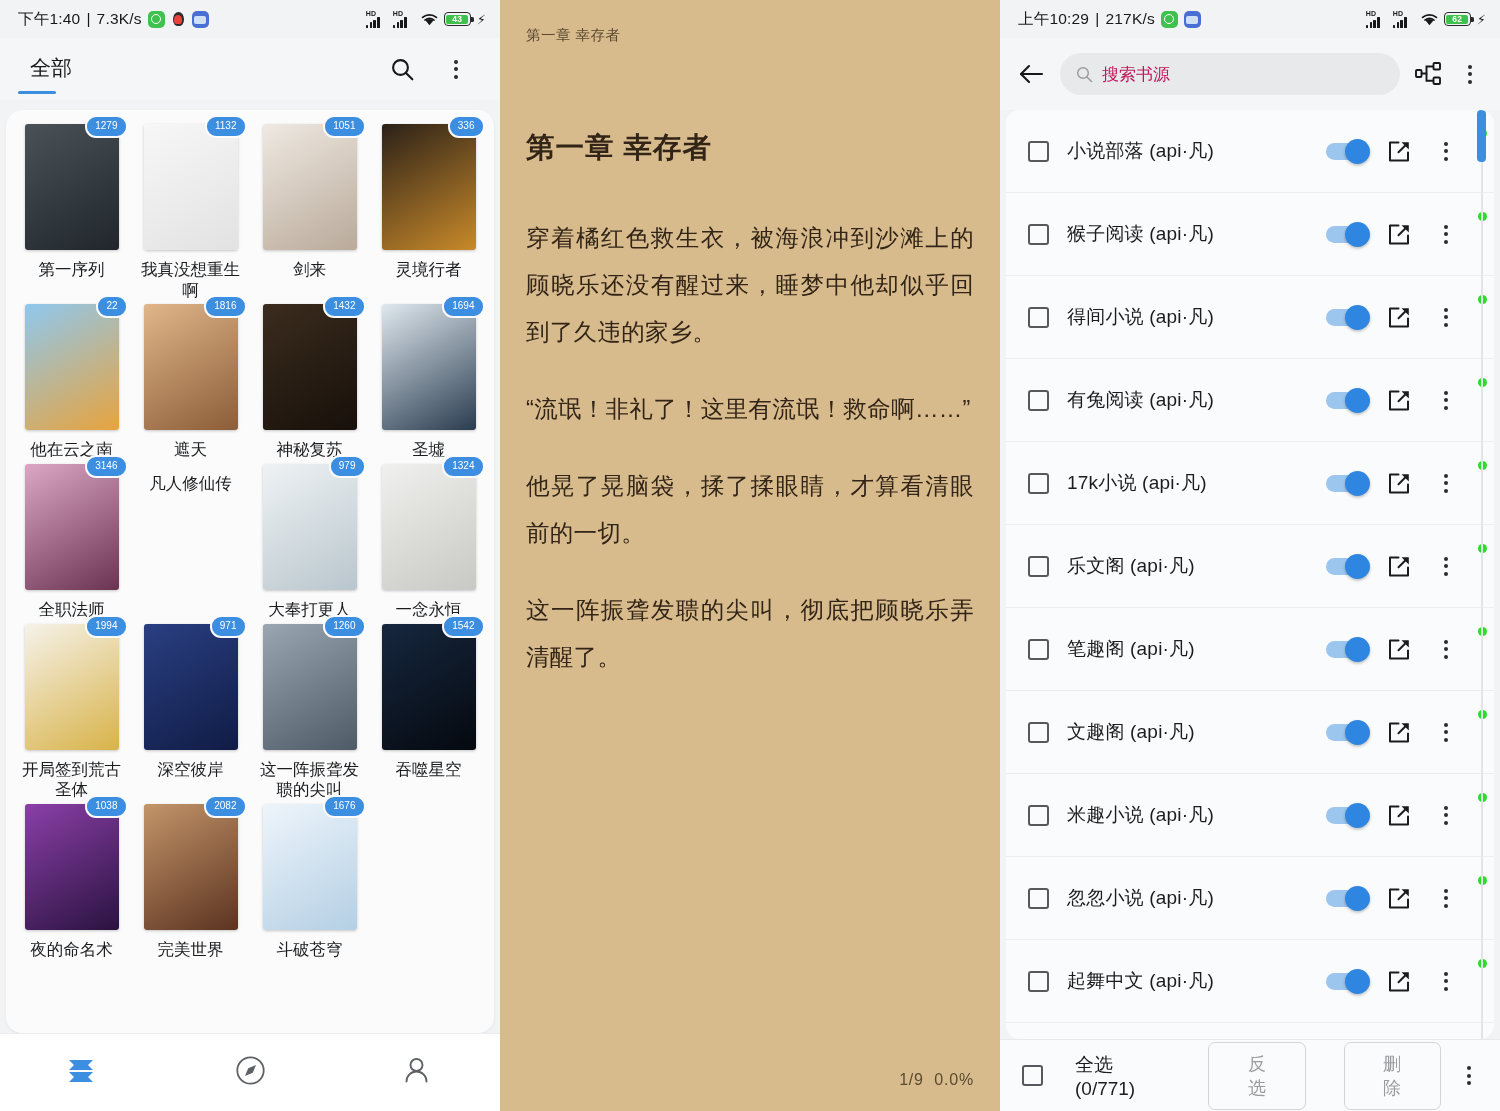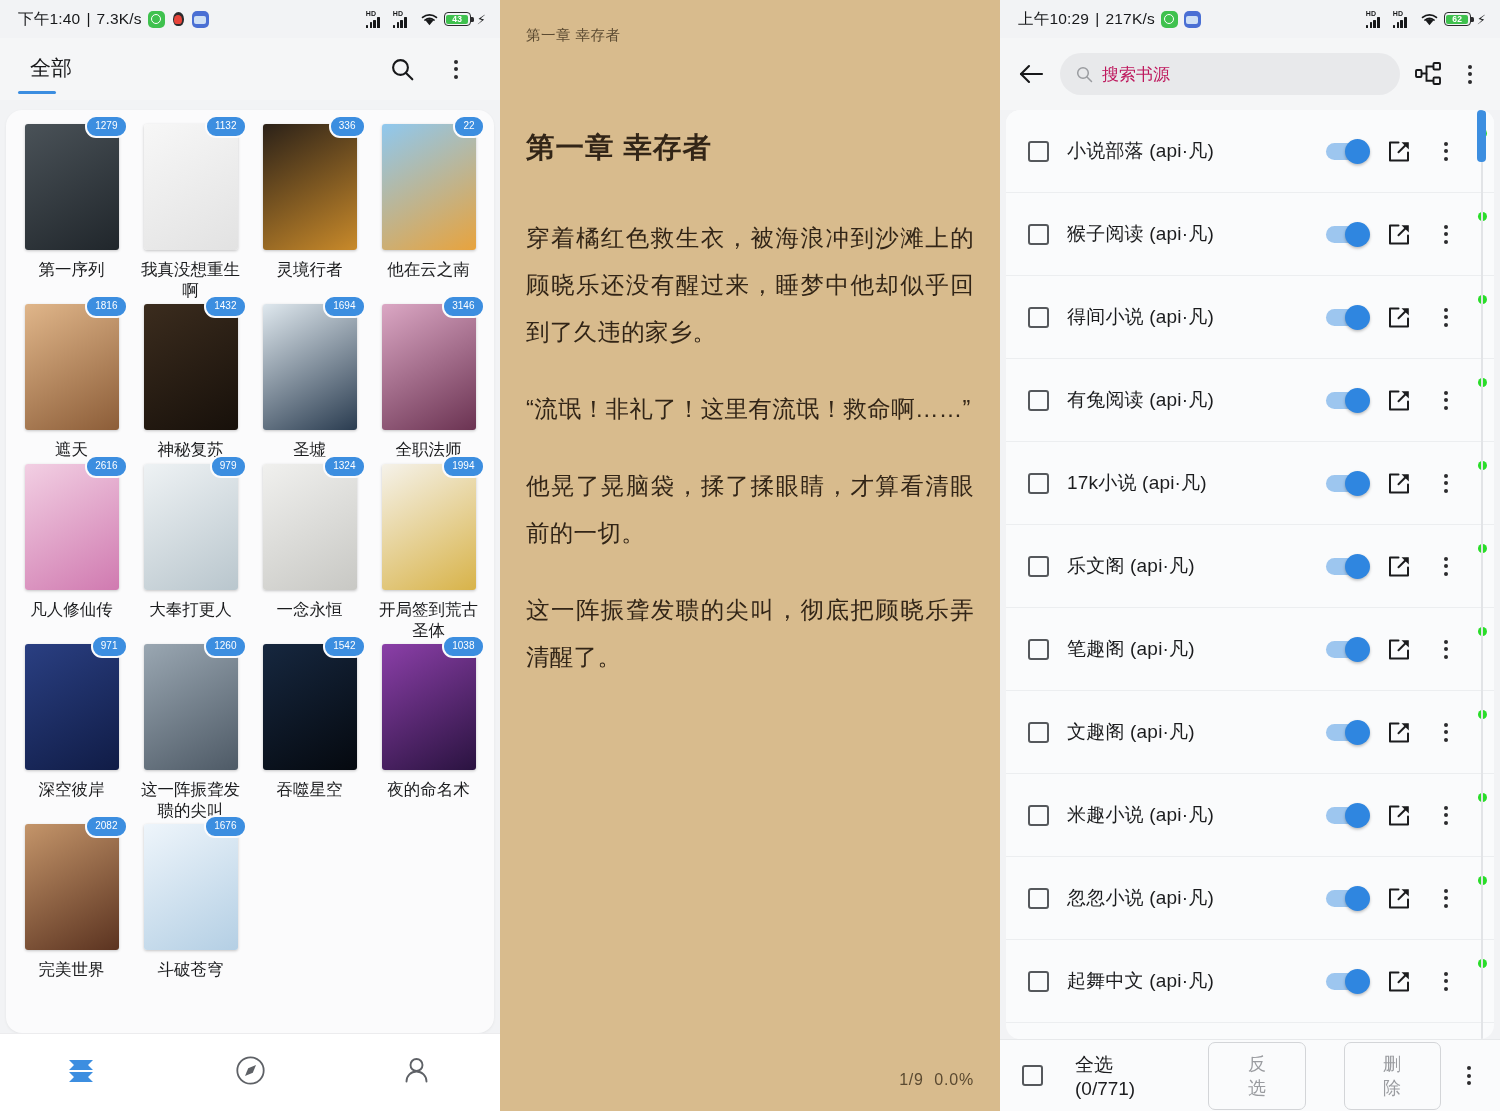--- a/index.html
+++ b/index.html
@@ -274,20 +274,29 @@
             <div class="cover-wrap">
               <div class="cover light" style="background:linear-gradient(150deg,#f7f7f7,#e2e2e2)">
                 <span class="cvtext">重生啊</span>
               </div>
               <span class="badge">1132</span>
             </div>
             <div class="btitle">我真没想重生啊</div>
           </div>
           <div class="book">
             <div class="cover-wrap">
+              <div class="cover light" style="background:linear-gradient(150deg,#efe9e2,#b9aa9a)">
+                <span class="cvtext">剑来</span>
+              </div>
+              <span class="badge">1051</span>
+            </div>
+            <div class="btitle">剑来</div>
+          </div>
+          <div class="book">
+            <div class="cover-wrap">
               <div class="cover" style="background:linear-gradient(150deg,#2b2118,#c98a2a)">
                 <span class="cvtext">灵境行者</span>
               </div>
               <span class="badge">336</span>
             </div>
             <div class="btitle">灵境行者</div>
           </div>
           <div class="book">
             <div class="cover-wrap">
               <div class="cover light" style="background:linear-gradient(150deg,#8fc8ef,#e8a33d)">
@@ -327,26 +336,20 @@
           <div class="book">
             <div class="cover-wrap">
               <div class="cover" style="background:linear-gradient(150deg,#dba7c4,#6b3352)">
                 <span class="cvtext">全职法师</span>
               </div>
               <span class="badge">3146</span>
             </div>
             <div class="btitle">全职法师</div>
           </div>
           <div class="book">
-            <div class="cover-wrap">
-              <div class="cover" style="background:linear-gradient(150deg,#f2cfe3,#d07ab0)">
-                <span class="cvtext">修仙传</span>
-              </div>
-              <span class="badge">2616</span>
-            </div>
             <div class="btitle">凡人修仙传</div>
           </div>
           <div class="book">
             <div class="cover-wrap">
               <div class="cover light" style="background:linear-gradient(150deg,#eef2f4,#b9c6cd)">
                 <span class="cvtext">打更人</span>
               </div>
               <span class="badge">979</span>
             </div>
             <div class="btitle">大奉打更人</div>

